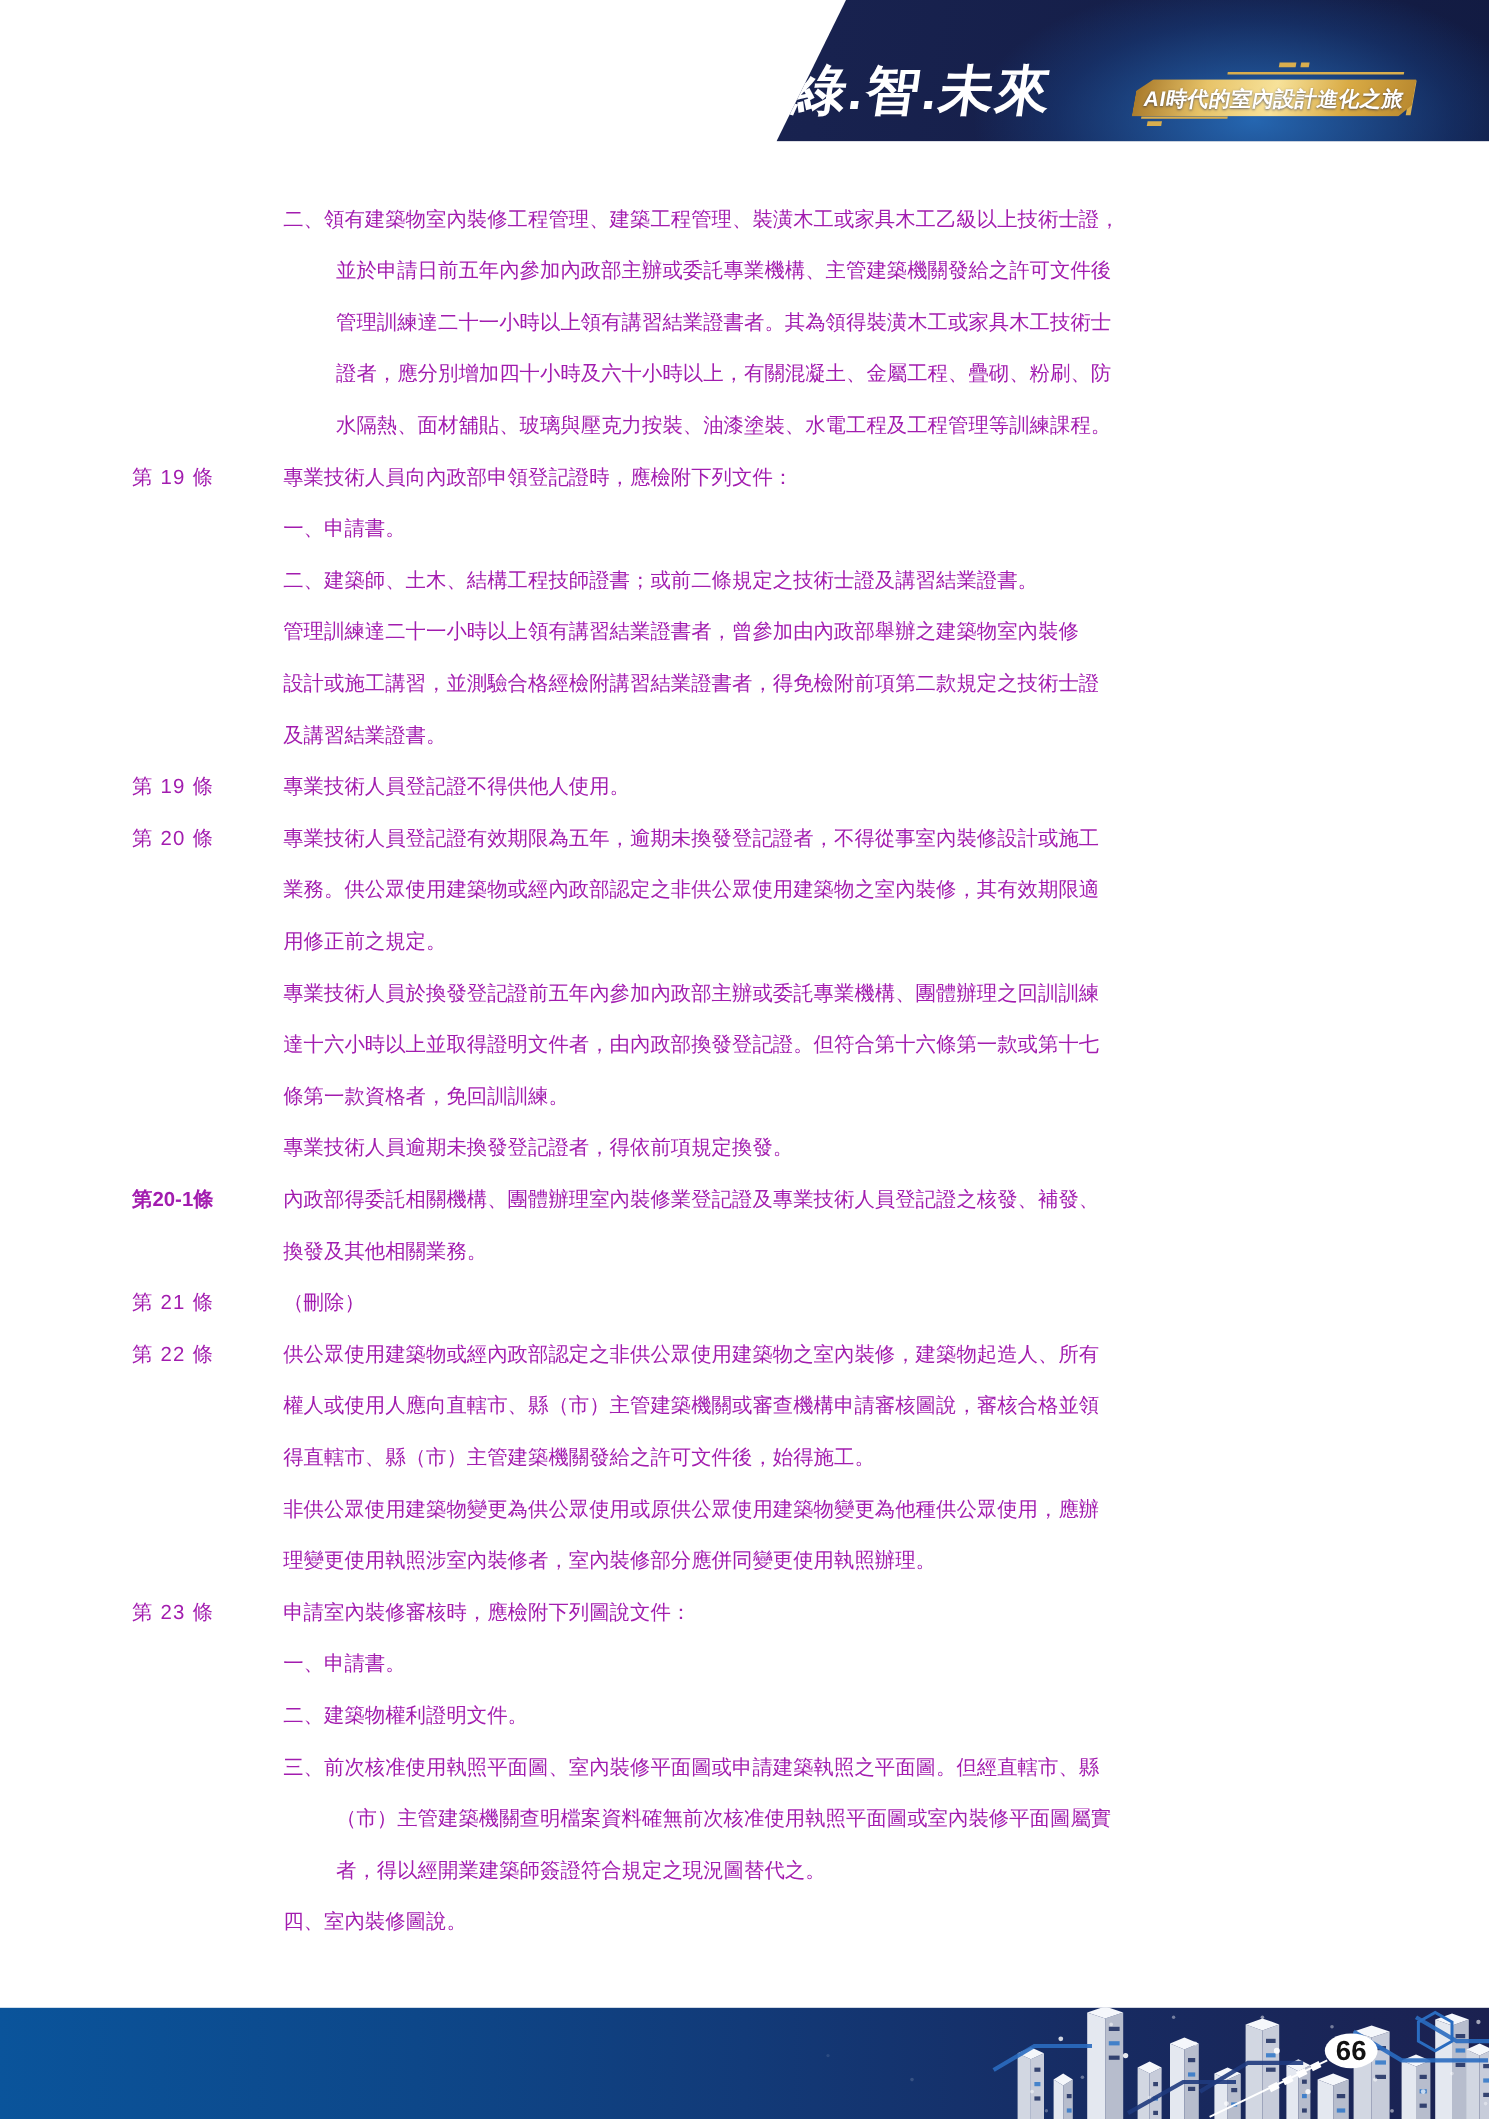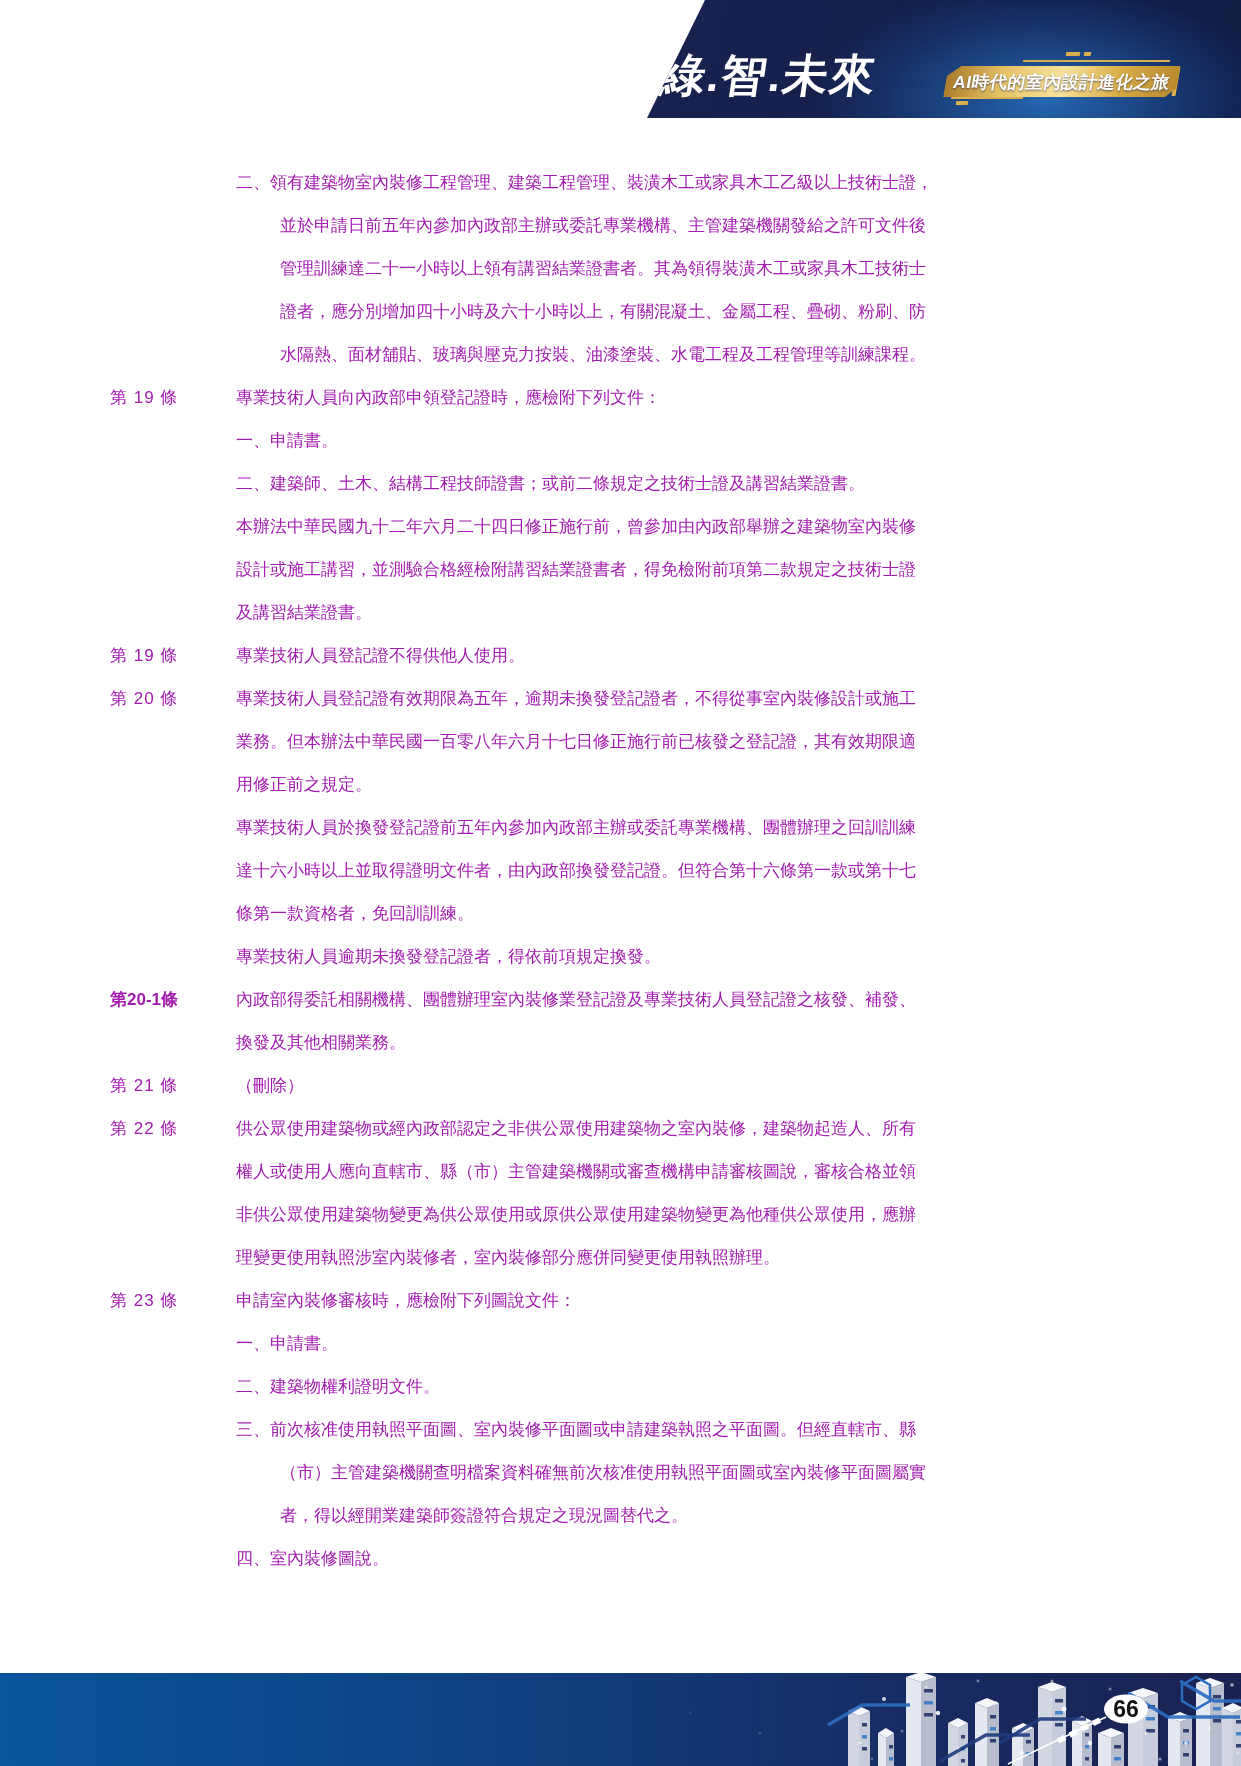--- a/index.html
+++ b/index.html
@@ -88,38 +88,38 @@
         <span class="article-label">第 19 條</span>
         <span class="line-text indent-body">專業技術人員向內政部申領登記證時，應檢附下列文件：</span>
       </div>
       <div class="line">
         <span class="line-text indent-body">一、申請書。</span>
       </div>
       <div class="line">
         <span class="line-text indent-body">二、建築師、土木、結構工程技師證書；或前二條規定之技術士證及講習結業證書。</span>
       </div>
       <div class="line">
-        <span class="line-text indent-body">本辦法中華民國九十二年六月二十四日修正施行前，曾參加由內政部舉辦之建築物室內裝修</span>
+        <span class="line-text indent-body">管理訓練達二十一小時以上領有講習結業證書者，曾參加由內政部舉辦之建築物室內裝修</span>
       </div>
       <div class="line">
         <span class="line-text indent-body">設計或施工講習，並測驗合格經檢附講習結業證書者，得免檢附前項第二款規定之技術士證</span>
       </div>
       <div class="line">
         <span class="line-text indent-body">及講習結業證書。</span>
       </div>
       <div class="line">
         <span class="article-label">第 19 條</span>
         <span class="line-text indent-body">專業技術人員登記證不得供他人使用。</span>
       </div>
       <div class="line">
         <span class="article-label">第 20 條</span>
         <span class="line-text indent-body">專業技術人員登記證有效期限為五年，逾期未換發登記證者，不得從事室內裝修設計或施工</span>
       </div>
       <div class="line">
-        <span class="line-text indent-body">業務。但本辦法中華民國一百零八年六月十七日修正施行前已核發之登記證，其有效期限適</span>
+        <span class="line-text indent-body">業務。供公眾使用建築物或經內政部認定之非供公眾使用建築物之室內裝修，其有效期限適</span>
       </div>
       <div class="line">
         <span class="line-text indent-body">用修正前之規定。</span>
       </div>
       <div class="line">
         <span class="line-text indent-body">專業技術人員於換發登記證前五年內參加內政部主辦或委託專業機構、團體辦理之回訓訓練</span>
       </div>
       <div class="line">
         <span class="line-text indent-body">達十六小時以上並取得證明文件者，由內政部換發登記證。但符合第十六條第一款或第十七</span>
       </div>
@@ -139,20 +139,23 @@
       <div class="line">
         <span class="article-label">第 21 條</span>
         <span class="line-text indent-body">（刪除）</span>
       </div>
       <div class="line">
         <span class="article-label">第 22 條</span>
         <span class="line-text indent-body">供公眾使用建築物或經內政部認定之非供公眾使用建築物之室內裝修，建築物起造人、所有</span>
       </div>
       <div class="line">
         <span class="line-text indent-body">權人或使用人應向直轄市、縣（市）主管建築機關或審查機構申請審核圖說，審核合格並領</span>
+      </div>
+      <div class="line">
+        <span class="line-text indent-body">得直轄市、縣（市）主管建築機關發給之許可文件後，始得施工。</span>
       </div>
       <div class="line">
         <span class="line-text indent-body">非供公眾使用建築物變更為供公眾使用或原供公眾使用建築物變更為他種供公眾使用，應辦</span>
       </div>
       <div class="line">
         <span class="line-text indent-body">理變更使用執照涉室內裝修者，室內裝修部分應併同變更使用執照辦理。</span>
       </div>
       <div class="line">
         <span class="article-label">第 23 條</span>
         <span class="line-text indent-body">申請室內裝修審核時，應檢附下列圖說文件：</span>

